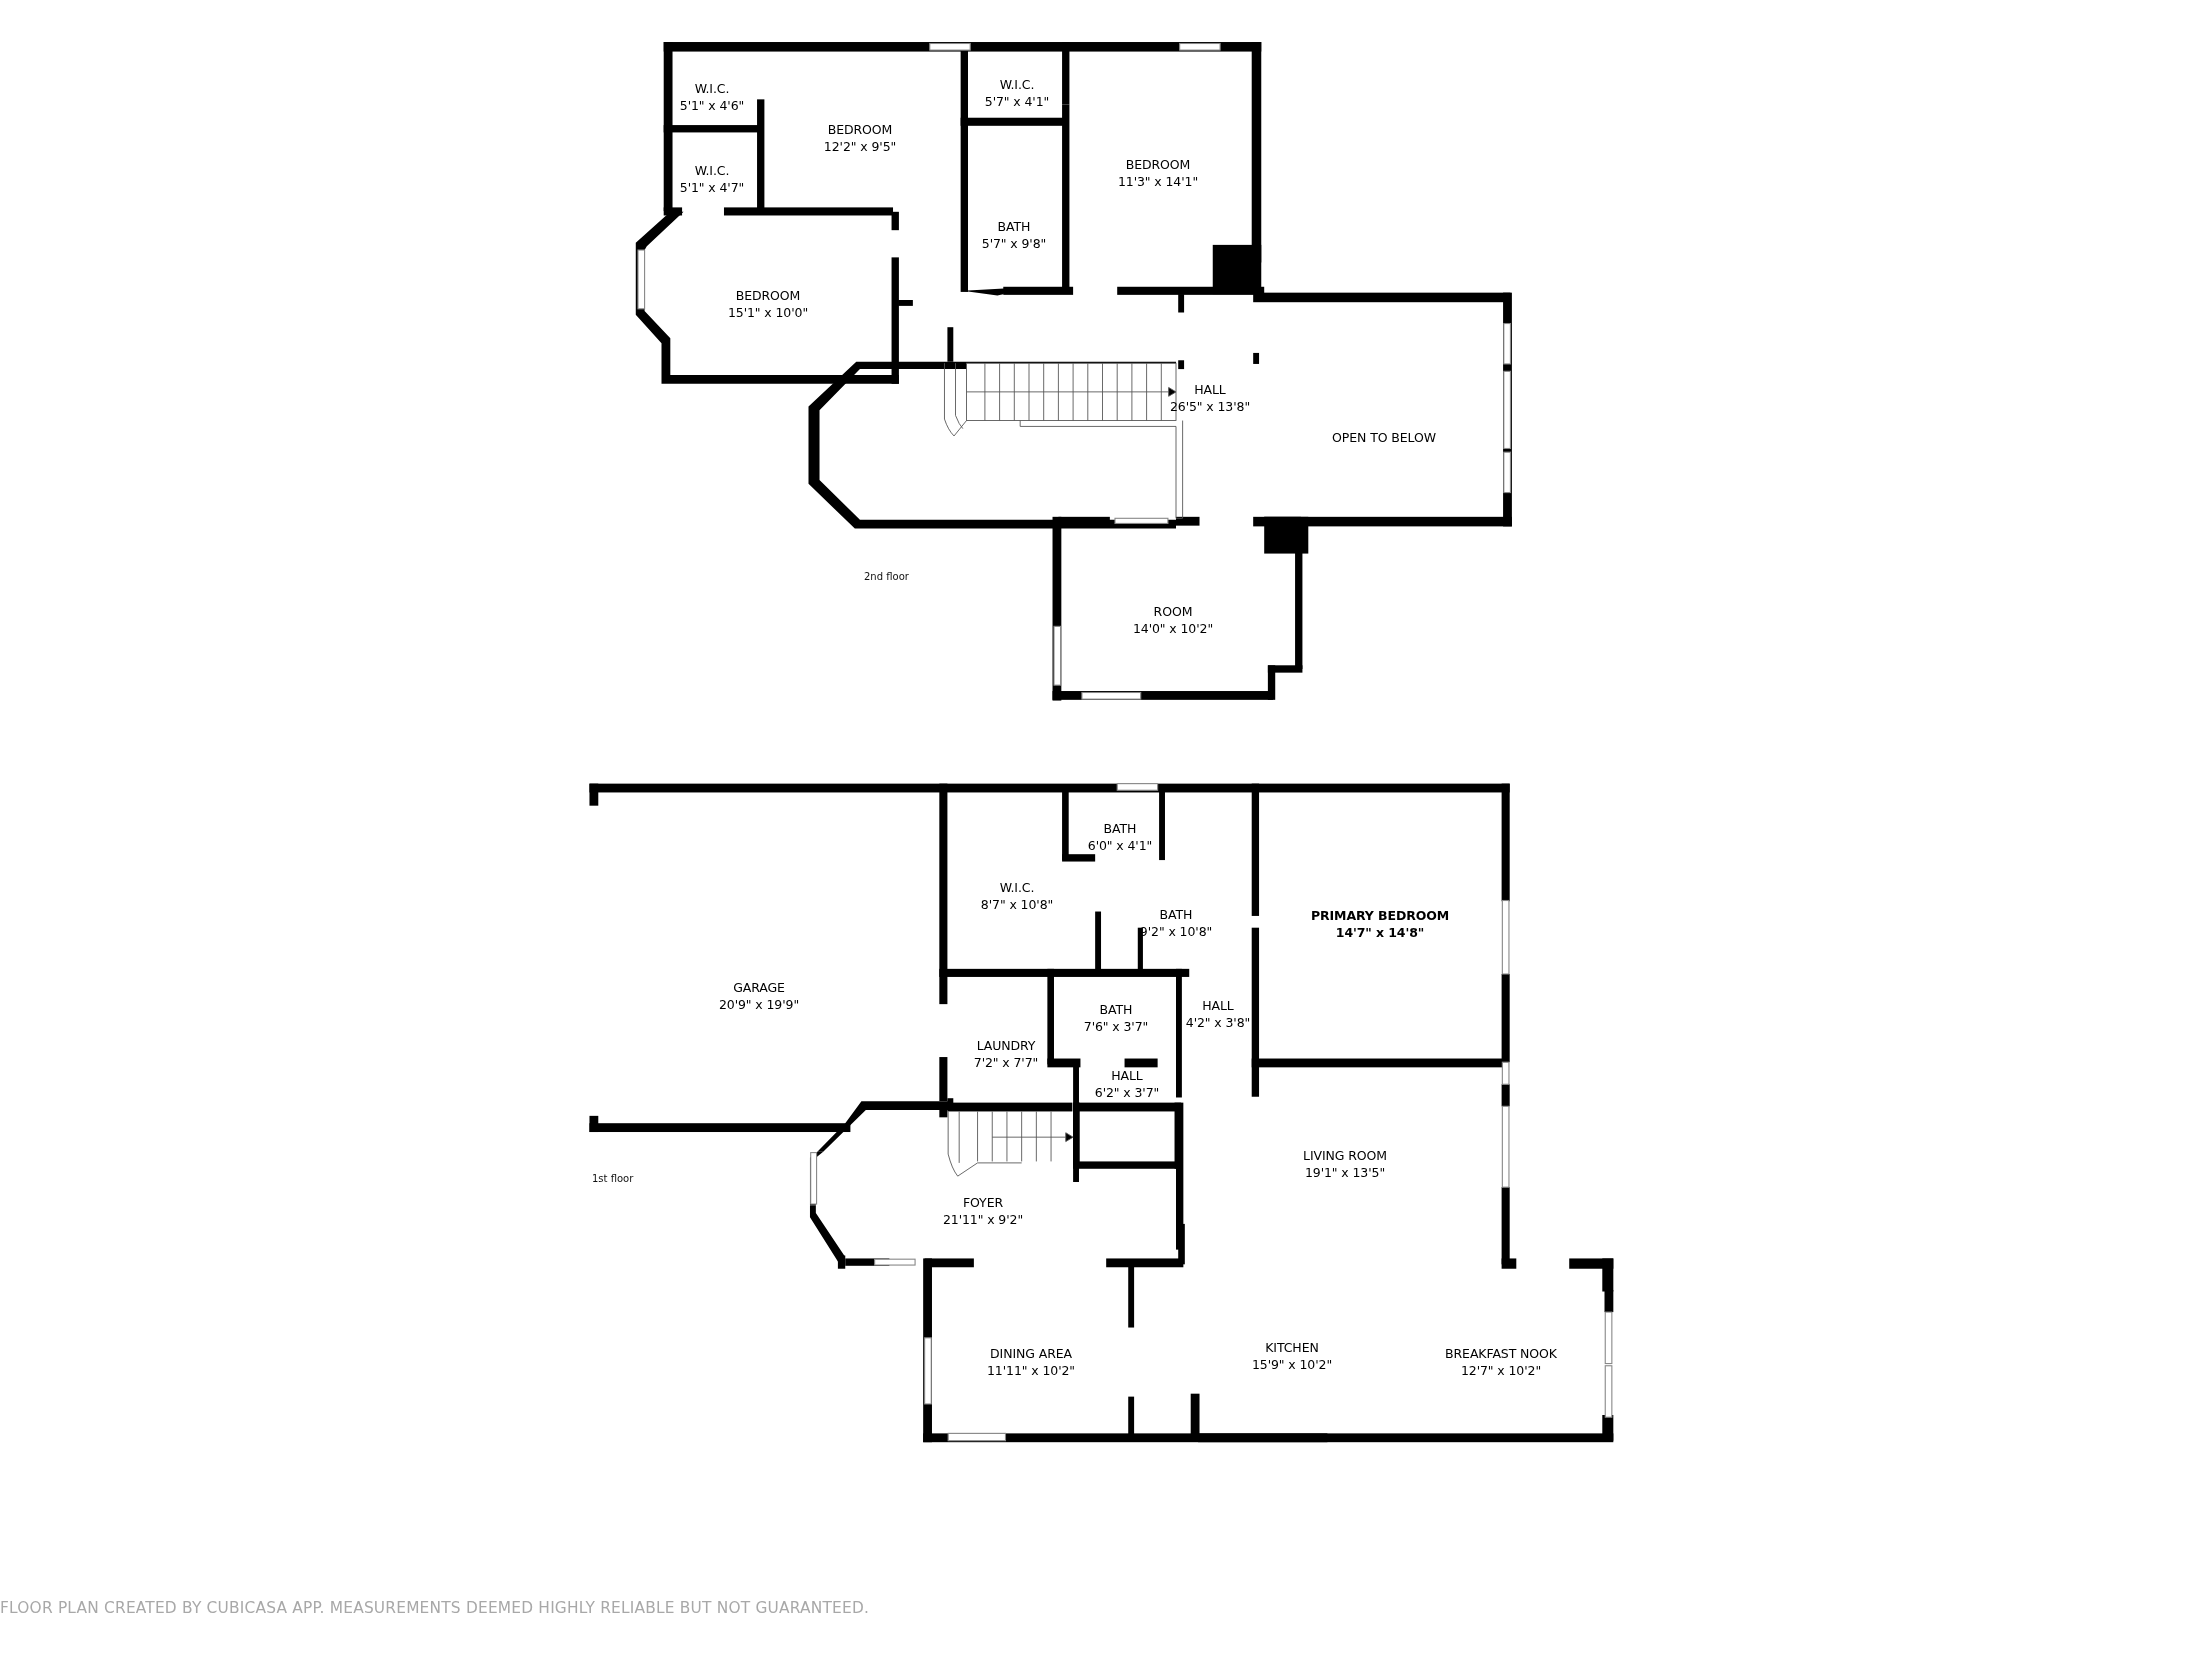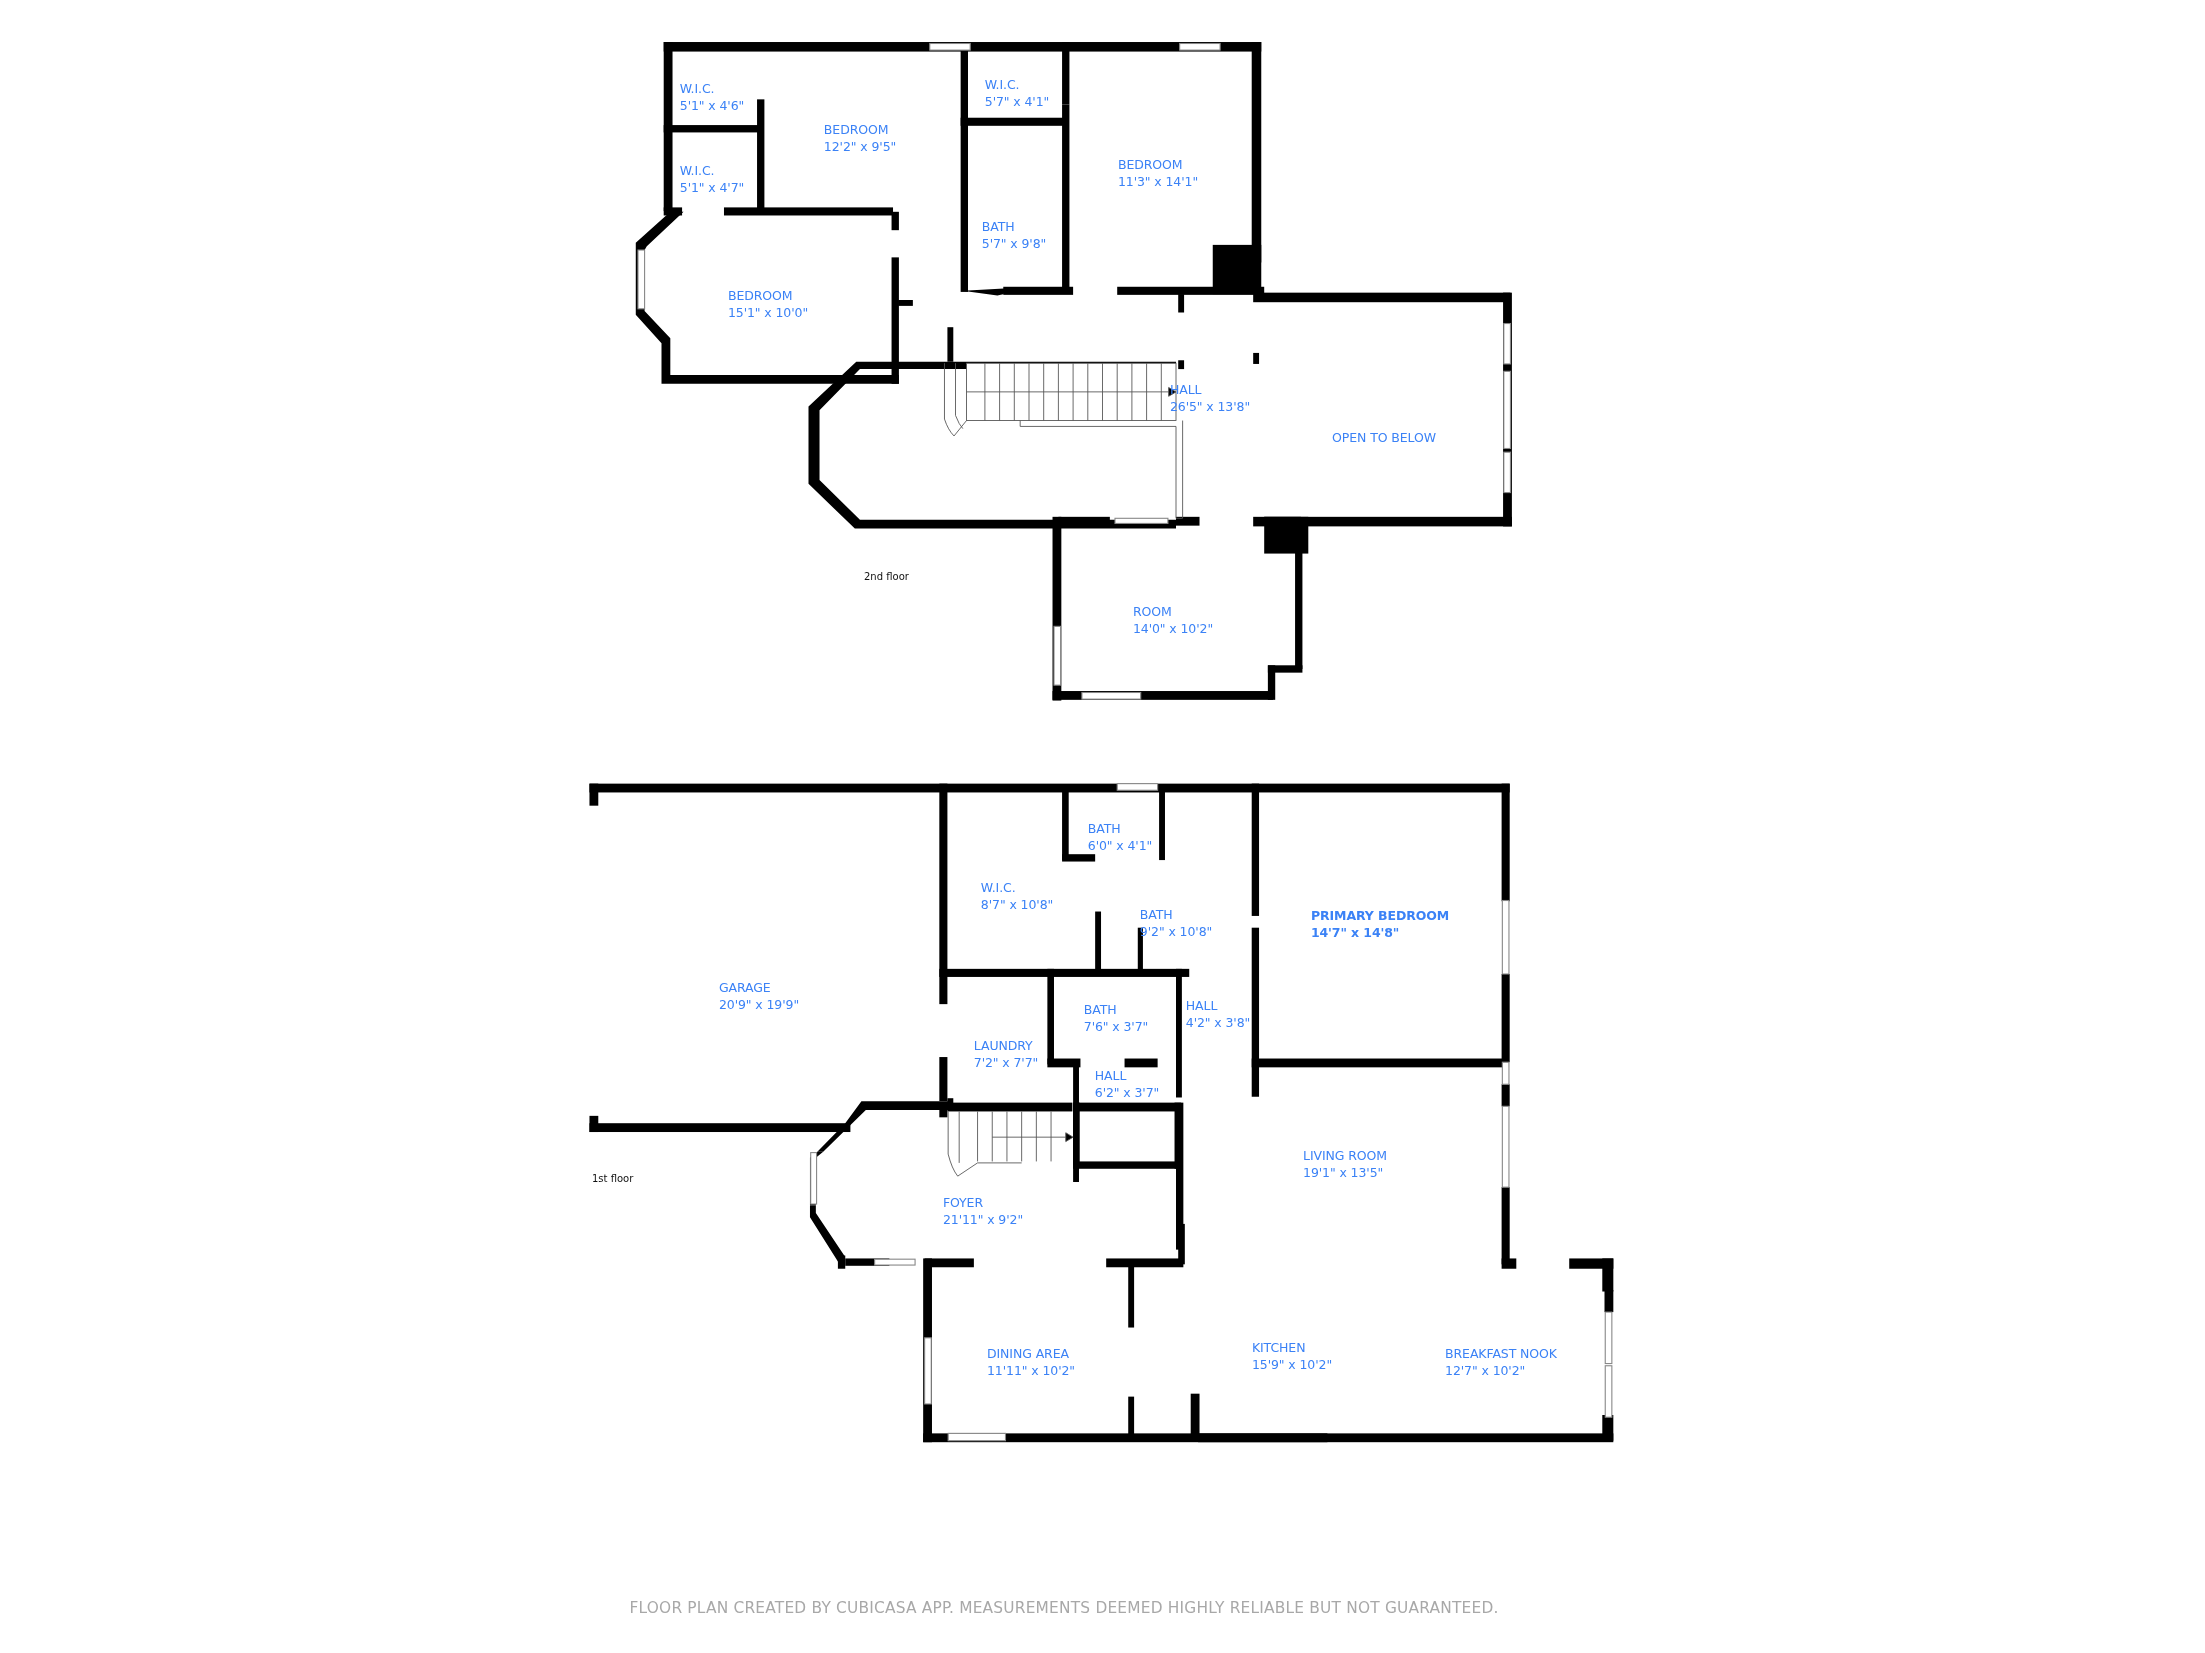--- a/index.html
+++ b/index.html
@@ -1,22 +1,22 @@
 <!DOCTYPE html>
 <html style="font-size:11.8px"><head>
 <meta charset="utf-8">
 <style>
   html,body{margin:0;padding:0;background:#ffffff;}
   body{width:2205px;height:1654px;position:relative;overflow:hidden;font-family:"DejaVu Sans","Liberation Sans",sans-serif;}
   svg.plan{position:absolute;left:0;top:0;width:2205px;height:1654px;}
-  .label{position:absolute;color:#3b82f6;font-size:12.5px;line-height:17px;transform:translate(-50%,-50%);white-space:nowrap;letter-spacing:-0.1px;}
+  .label{position:absolute;text-align:center;color:#000000;font-size:12.5px;line-height:17px;transform:translate(-50%,-50%);white-space:nowrap;letter-spacing:-0.1px;}
   .label .name{display:block;}
   .label .dim{display:block;}
   .floor-label{position:absolute;font-size:10px;color:#111;transform:translate(0,-50%);}
-  .footer{position:absolute;left:0;width:2128px;top:1599px;text-align:center;font-size:15.4px;color:#a8a8a8;letter-spacing:0.2px;}
+  .footer{position:absolute;left:0;width:2128px;top:1599px;font-size:15.4px;color:#a8a8a8;letter-spacing:0.2px;}
 </style>
 </head>
 <body>
 
 <svg class="plan" viewBox="0 0 3000 2250" xmlns="http://www.w3.org/2000/svg">
 
   <g fill="#000" stroke="none">
 
     <rect x="903" y="57" width="813" height="13"></rect>
 

